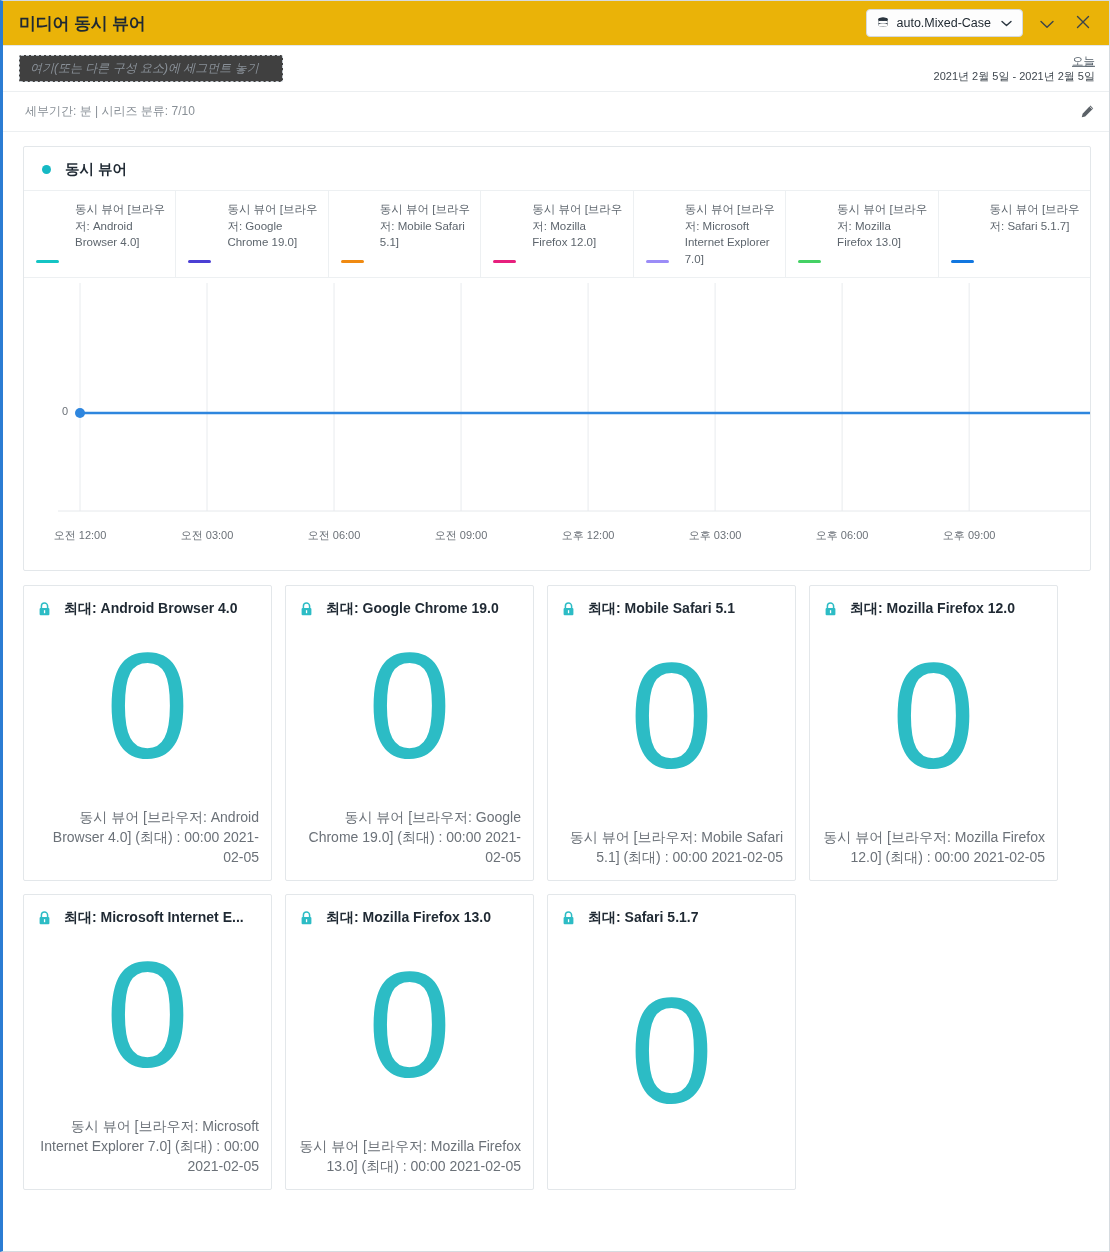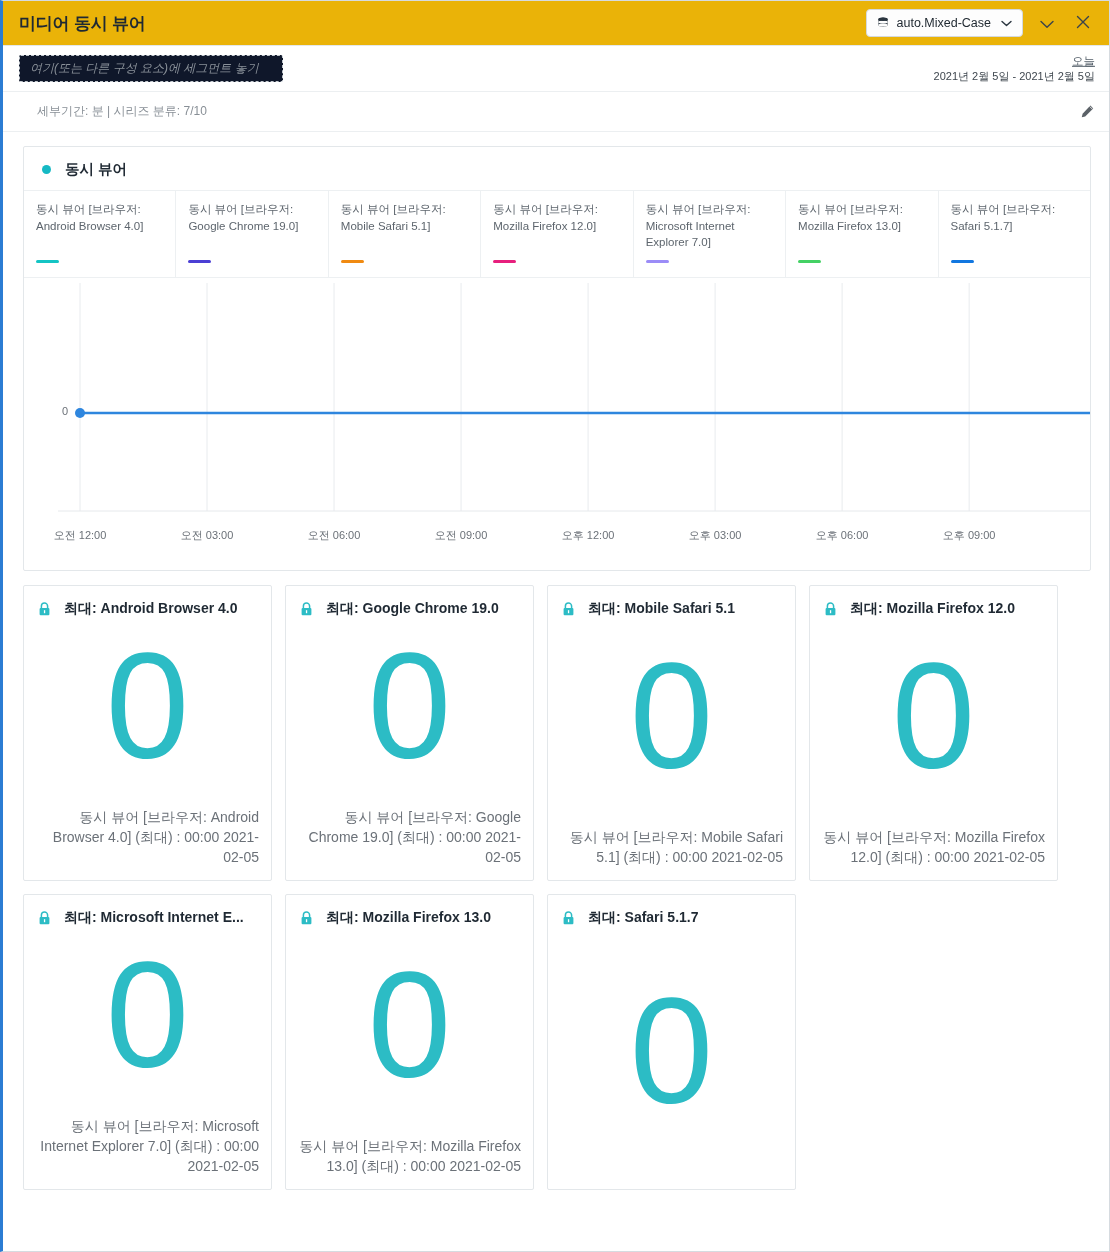--- a/index.html
+++ b/index.html
@@ -74,21 +74,21 @@
     width: 264px;
     height: 27px;
     border: 1px dashed #c3c9cf;
     border-radius: 2px;
     display: flex; align-items: center;
     padding: 0 10px;
     font-size: 12px;
     font-style: italic;
     color: #8a9199;
     cursor: pointer;
-    background: #0f172a;
+    background: #404040;
   }
   .daterange {
     position: absolute;
     right: 14px;
     top: 50%;
     transform: translateY(-50%);
     text-align: right;
     line-height: 1.35;
   }
   .daterange .today {
@@ -102,21 +102,21 @@
   .daterange .range {
     display: block;
     font-size: 11px;
     color: #3f474f;
     white-space: nowrap;
   }
 
   
   .metarow {
     height: 40px;
-    padding: 0 14px 0 34px;
+    padding: 0 14px 0 22px;
     display: flex;
     align-items: center;
     border-bottom: 1px solid #eceff1;
   }
   .metarow .meta-text {
     flex: 1;
     font-size: 12px;
     color: #888f96;
   }
   .pencil { cursor: pointer; display: inline-flex; }
@@ -157,20 +157,21 @@
     border-right: 1px solid #edf0f2;
     cursor: pointer;
     position: relative;
   }
   .legend-item:last-child { border-right: none; }
   .legend-label {
     font-size: 11.5px;
     color: #5d656d;
     line-height: 1.45;
     word-break: break-word;
+    margin-left: 39px;
   }
   .legend-swatch {
     position: absolute;
     left: 12px;
     bottom: 14px;
     width: 23px;
     height: 3px;
     border-radius: 2px;
   }
 

